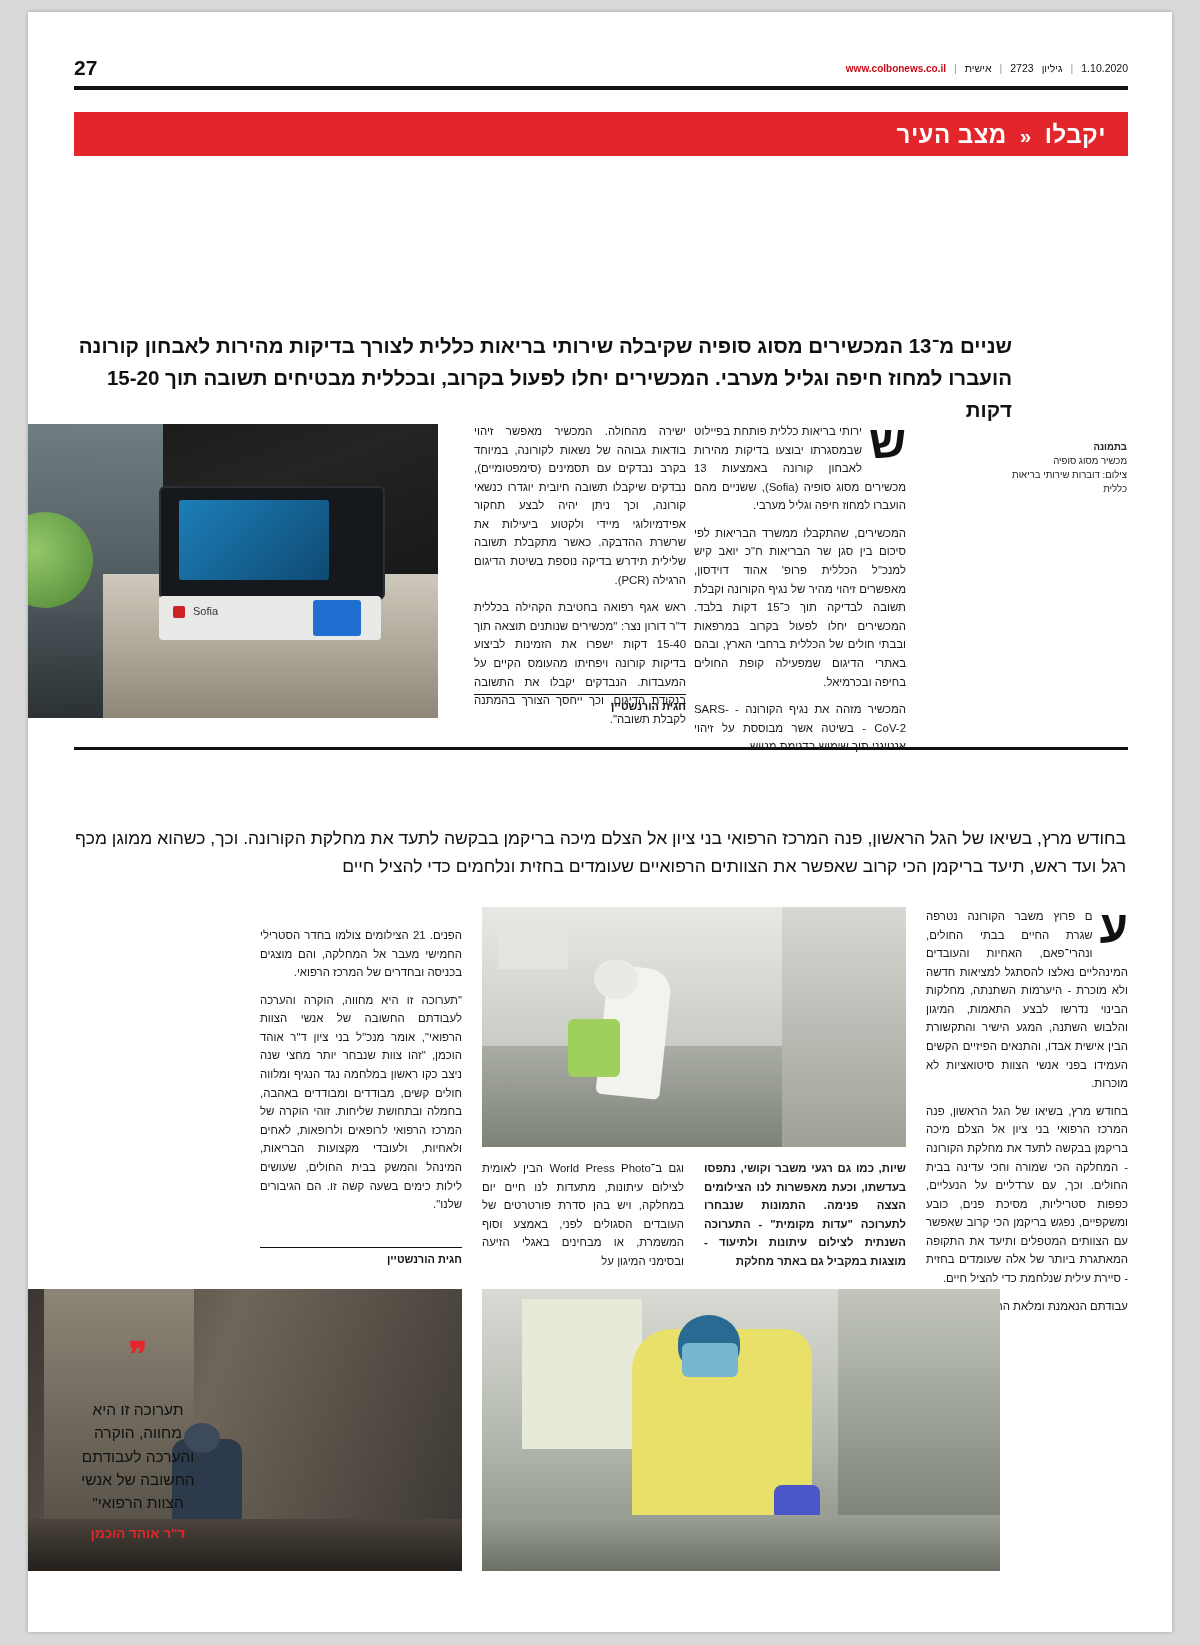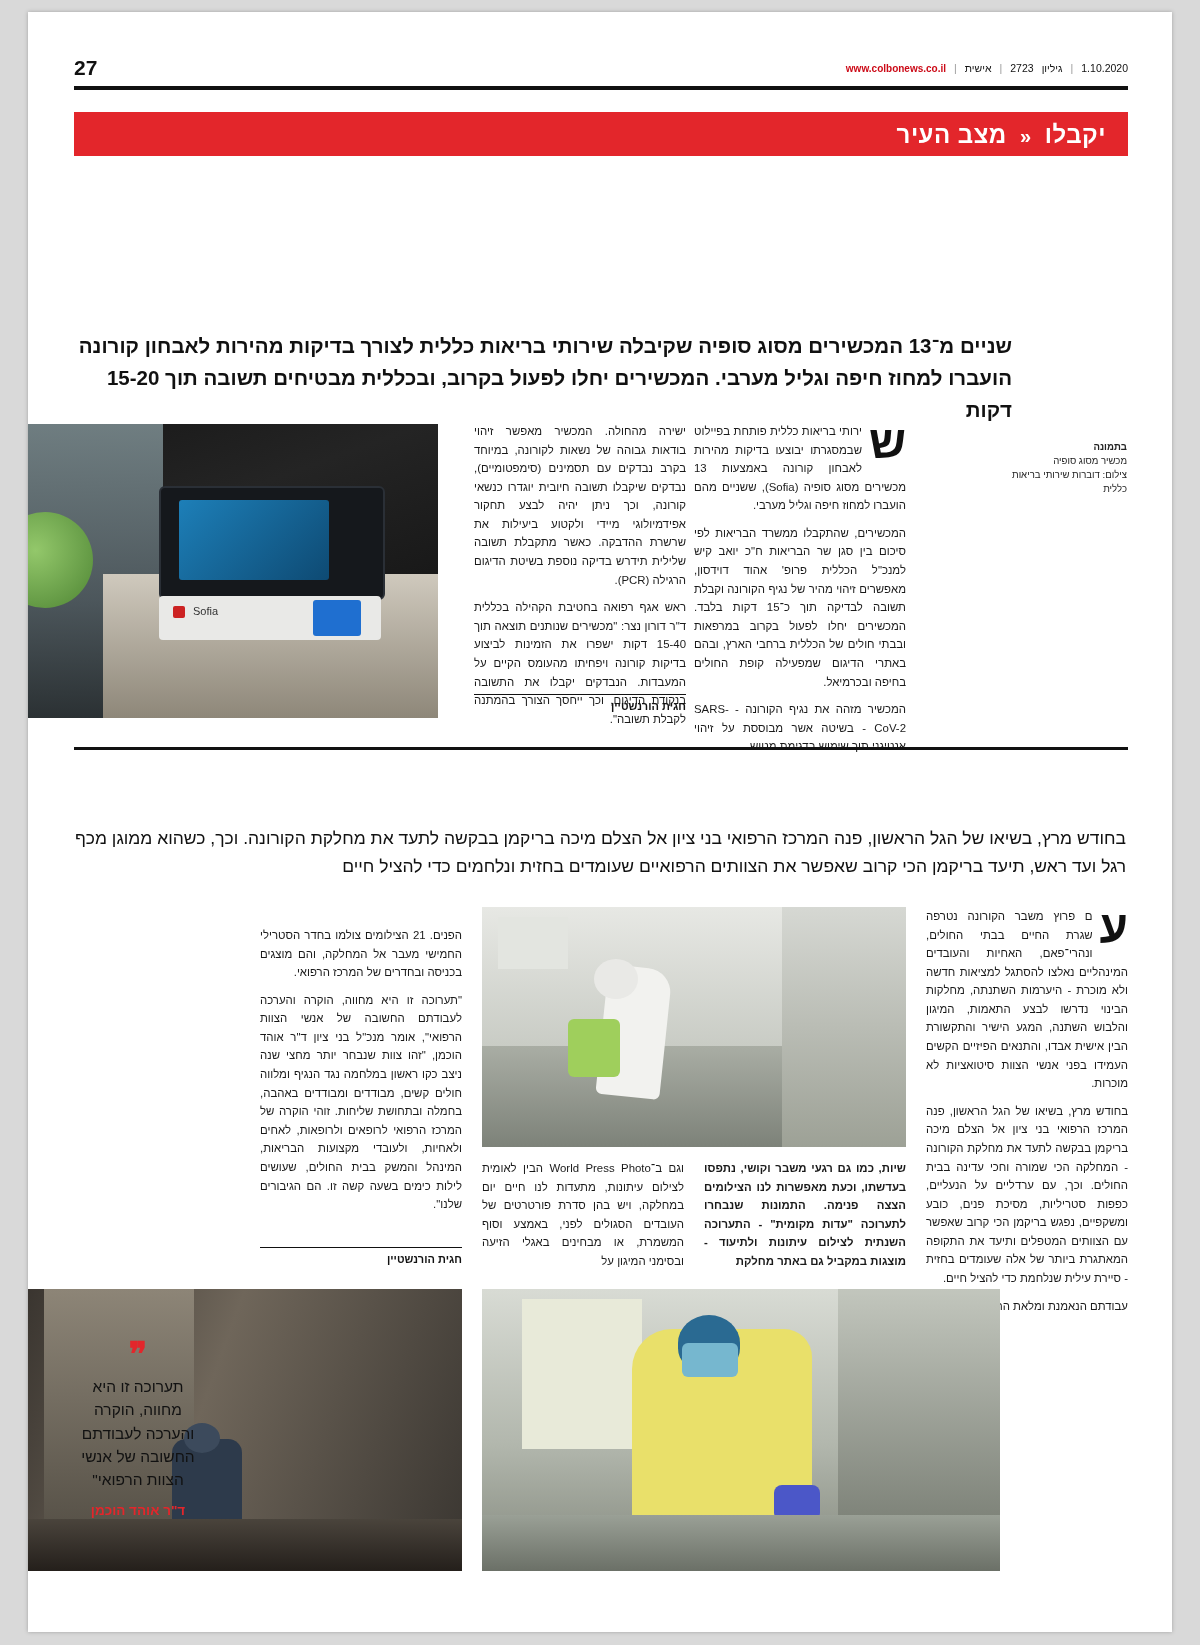--- a/index.html
+++ b/index.html
@@ -74,21 +74,21 @@
   .standfirst2{
     position:absolute;right:46px;top:812px;width:1054px;
     text-align:right;color:#111;font-size:17.5px;line-height:1.6;
   }
   .a2{position:absolute;left:46px;top:895px;width:1054px;}
   
   .pullquote{
     position:absolute;left:46px;top:1325px;width:128px;text-align:center;
   }
   .pq-mark{color:#e3262b;font-size:34px;line-height:1;font-weight:bold;}
-  .pq-text{font-size:15.5px;line-height:1.5;color:#111;margin-top:4px;font-weight:normal;}
+  .pq-text{font-size:15.5px;line-height:1.5;color:#111;margin-top:27px;font-weight:normal;}
   .pq-attr{color:#e3262b;font-size:13.5px;font-weight:bold;margin-top:12px;}
   
   .ph1{background:linear-gradient(160deg,#171717 0%,#242424 35%,#0e0e0e 100%);}
   .ph2{background:linear-gradient(180deg,#cfd2cd 0%,#b9bdb6 48%,#8e9289 100%);}
   .ph3{background:linear-gradient(170deg,#dfe2dd 0%,#b6bcb4 55%,#6d7369 100%);}
   .ph4{background:linear-gradient(150deg,#3a3630 0%,#6e655a 45%,#2a2724 100%);}
   .ph-inner{position:absolute;inset:0;}
 </style>
 </head>
 <body>

